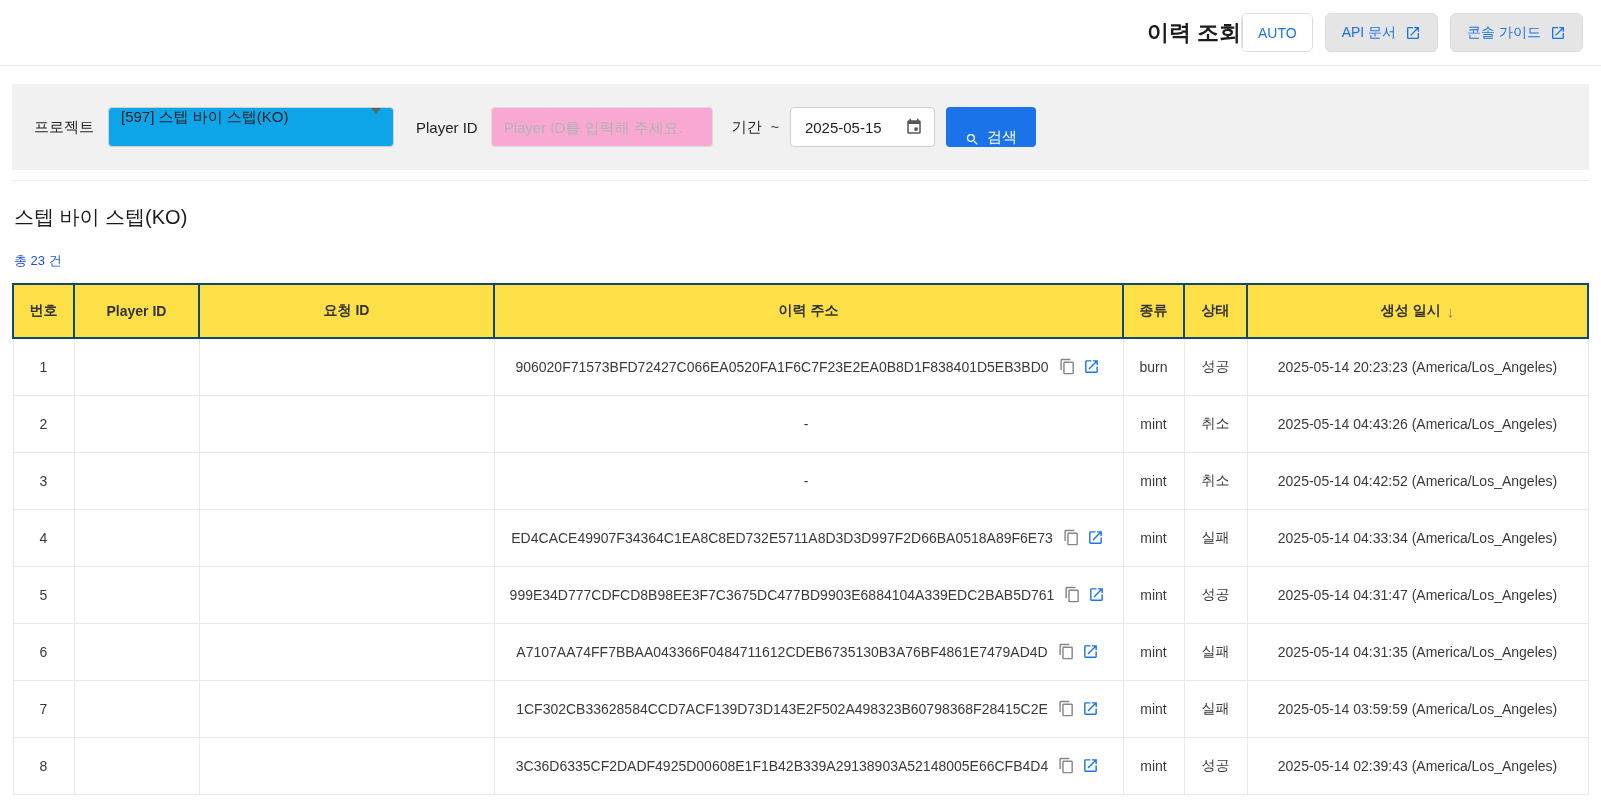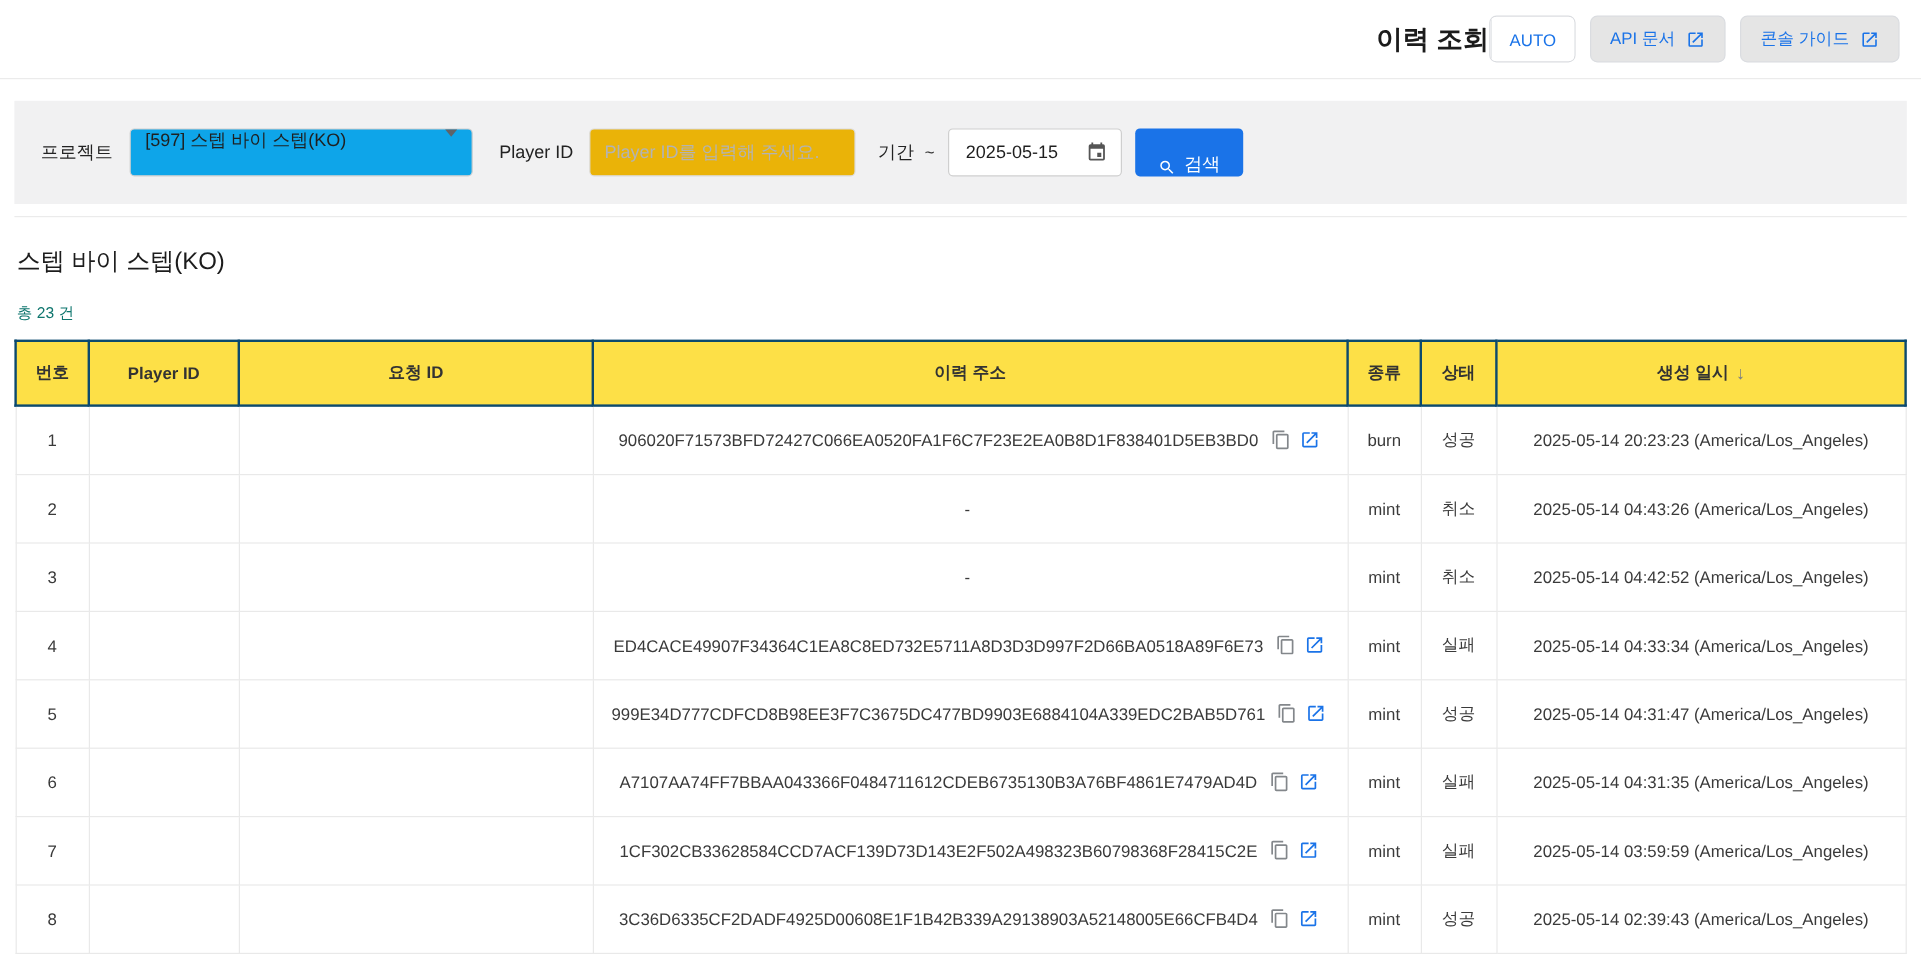--- a/index.html
+++ b/index.html
@@ -30,40 +30,40 @@
   
   .filter-bar { margin:18px 12px 0; background:#f1f1f2; height:86px; display:flex;
     align-items:center; padding:0 22px; }
   .f-label { font-size:15px; font-weight:500; color:#222; white-space:nowrap; }
   .select-box { margin-left:14px; width:286px; height:40px; background:#0ea5e9;
     border:1px solid #cfcfcf; border-radius:4px; display:flex; 
     justify-content:space-between; padding:0 12px; cursor:pointer; }
   .select-box span { font-size:15px; color:#1f1f1f; }
   .pid-label { margin-left:22px; }
   .text-input { margin-left:13px; width:222px; height:40px; border:1px solid #dcdcdc;
-    border-radius:4px; background:#eab308; padding:0 12px; font-size:15px;
+    border-radius:4px; background:#f9a8d4; padding:0 12px; font-size:15px;
     font-family:inherit; color:#1f1f1f; }
   .text-input::placeholder { color:#b3b3b3; }
   .period-label { margin-left:19px; }
   .date-box { margin-left:11px; width:145px; height:40px; background:#fff;
     border:1px solid #cfcfcf; border-radius:4px; display:flex; align-items:center;
     justify-content:space-between; padding:0 11px 0 14px; cursor:pointer; }
   .date-box span { font-size:15px; color:#1f1f1f; }
   .date-box svg { width:18px; height:18px; fill:#555; }
   .tilde { margin-left:9px; font-size:14px; color:#333; }
   .search-btn { margin-left:11px; height:40px; padding:0 19px; background:#1a73e8;
     border:none; border-radius:4px; color:#fff; font-size:15px; font-weight:500;
     display:flex; align-items:flex-end; gap:7px; cursor:pointer; font-family:inherit; }
   .search-btn svg { width:15px; height:15px; fill:#fff; }
 
   .divider2 { border-top:1px solid #ebebeb; margin:10px 12px 0; }
 
   
   .section-title { margin:23px 14px 0; font-size:20px; font-weight:500; color:#1c1c1c; }
-  .total-count { margin:21px 14px 13px; font-size:13px; color:#0f766e; }
+  .total-count { margin:21px 14px 13px; font-size:13px; color:#1d4ed8; }
 
   
   table { margin:0 12px; width:1577px; border-collapse:collapse; table-layout:fixed; }
   th { height:54px; background:#fde047; font-size:14px; font-weight:700; color:#333;
     border:2px solid #0c4a6e; text-align:center; }
   td { height:57px; font-size:14px; color:#3a3a3a; border:1px solid #e9e9e9;
     text-align:center; background:#fff; }
   .sort-wrap { display:inline-flex; align-items:center; gap:6px; cursor:pointer; }
   .sort-arrow { color:#7b7f83; font-size:15px; font-weight:400; }
   .addr-wrap { display:flex; align-items:center; justify-content:center; gap:3px; }

